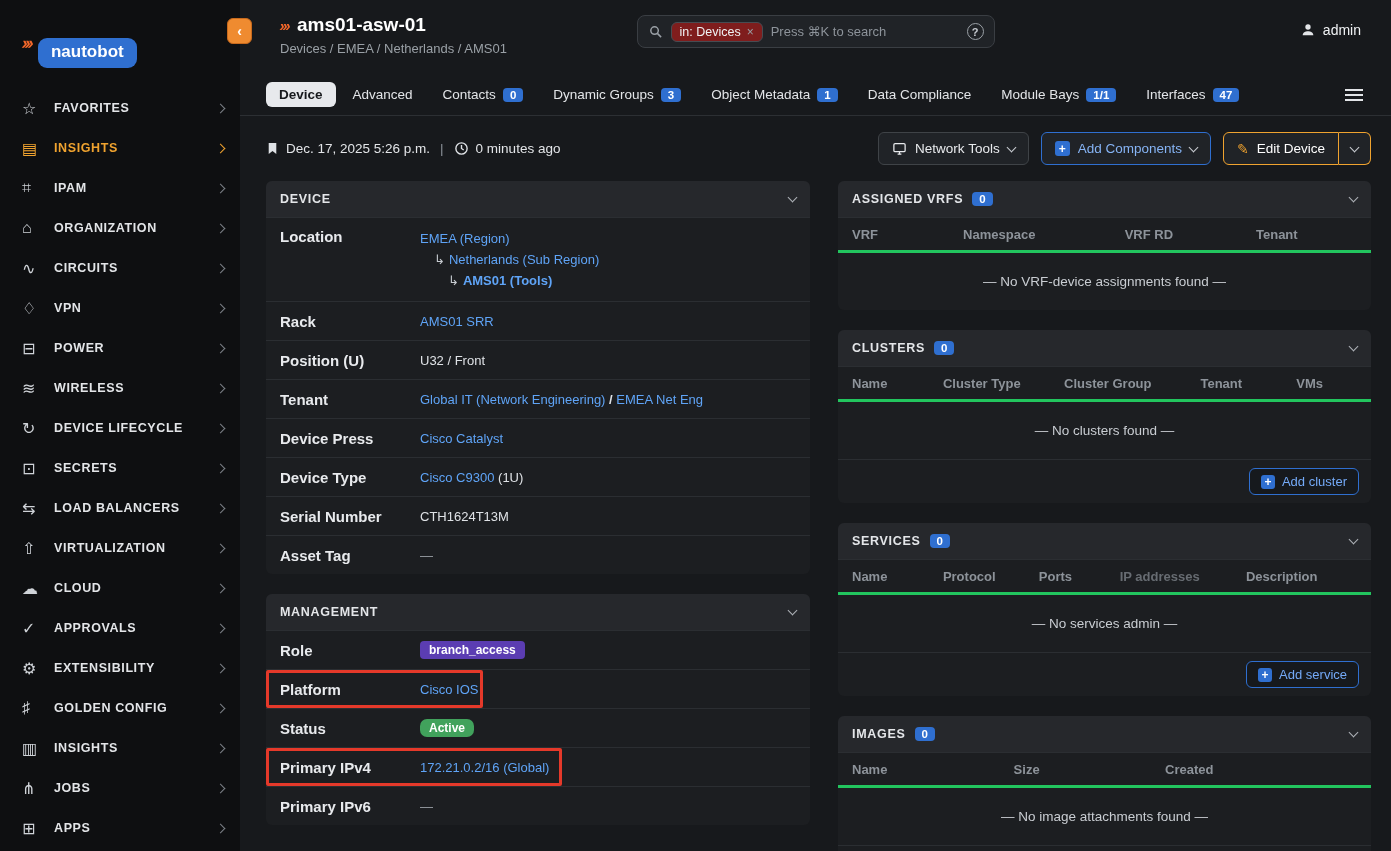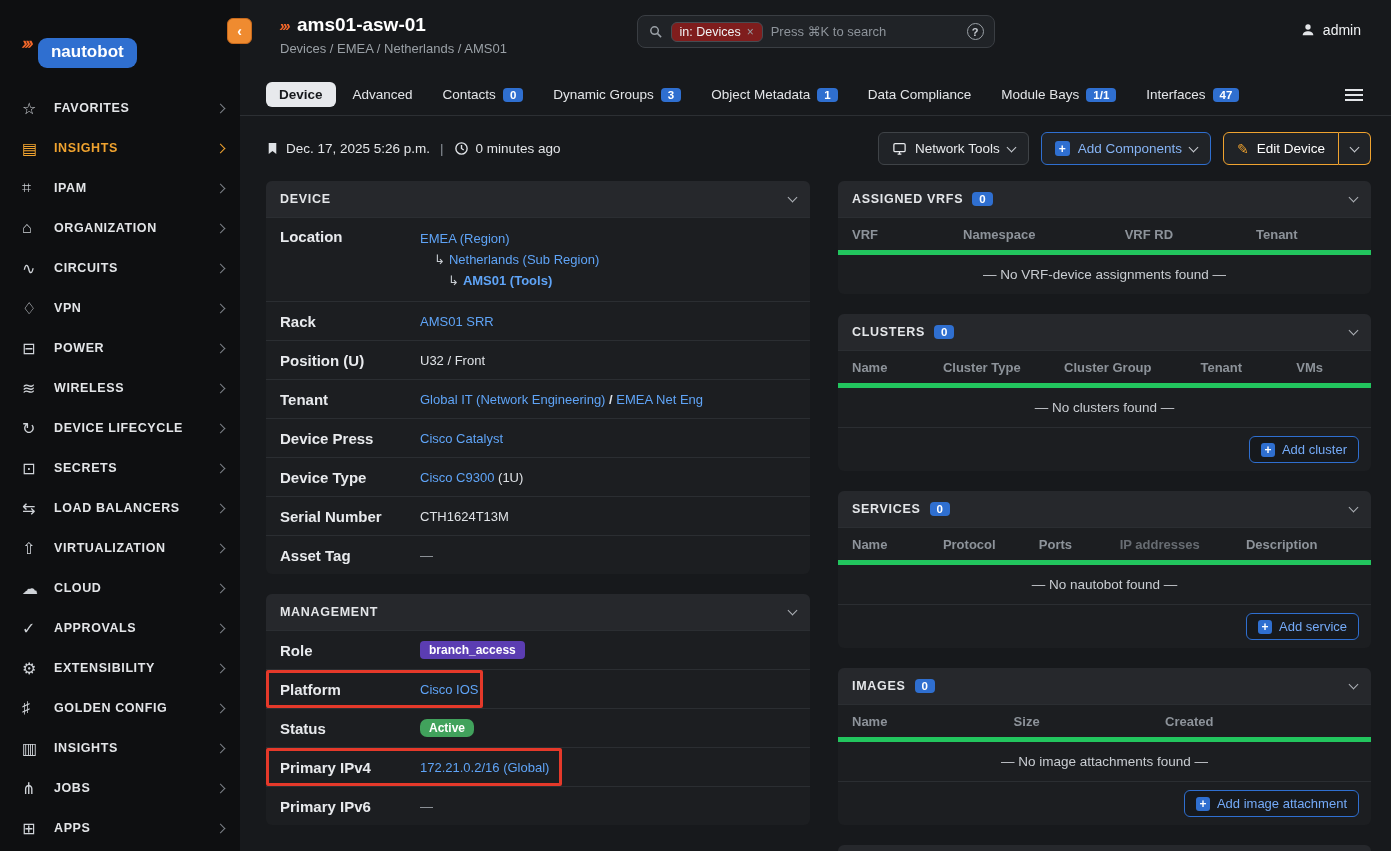--- a/index.html
+++ b/index.html
@@ -88,21 +88,21 @@
   .ann { position:absolute; top:0; bottom:0; left:0; border:3px solid var(--annotation-red,#e5392a); border-radius:2px; pointer-events:none; z-index:4; }
   .ann-platform { width:217px; } .ann-ipv4 { width:296px; }
 
   
   .thead { display:grid; align-items:center; height:33px; padding:0 14px; border-top:1px solid #2b2e32; color:#8d939a; font-size:13px; font-weight:bold; }
   .grid-vrfs { grid-template-columns:22% 32% 26% 20%; }
   .grid-clusters { grid-template-columns:18% 24% 27% 19% 12%; }
   .grid-services { grid-template-columns:18% 19% 16% 25% 22%; }
   .grid-images { grid-template-columns:32% 30% 38%; }
   .th-muted { color:#676c72; }
-  .empty { text-align:center; padding:12px 10px; color:#c9cdd2; font-size:13.5px; border-top:5px solid #22c55e; }
+  .empty { text-align:center; padding:21px 10px; color:#c9cdd2; font-size:13.5px; border-top:3px solid #22c55e; }
   .pfoot { display:flex; justify-content:flex-end; padding:8px 12px; border-top:1px solid #2b2e32; }
   .btn-small { height:27px; display:inline-flex; align-items:center; gap:7px; padding:0 11px; border-radius:6px; border:1px solid var(--accent-blue,#2f6fd0); background:#16191d; color:#74aaf8; font-size:13px; cursor:pointer; }
   .btn-small .plus-sq { width:14px; height:14px; }
 </style>
 </head>
 <body>
 
 <div class="app">
 
   <aside class="sidebar">
@@ -449,21 +449,21 @@
               <span class="count">0</span>
               <span class="chev chev-down"></span>
             </div>
             <div class="thead grid-services">
               <span>Name</span>
               <span>Protocol</span>
               <span>Ports</span>
               <span class="th-muted">IP addresses</span>
               <span>Description</span>
             </div>
-            <div class="empty">— No nautobot found —</div>
+            <div class="empty">— No services admin —</div>
             <div class="pfoot">
               <button class="btn-small">
                 <span class="plus-sq">+</span>
                 <span>Add service</span>
               </button>
             </div>
           </section>
 
           <section class="panel">
             <div class="panel-header">

